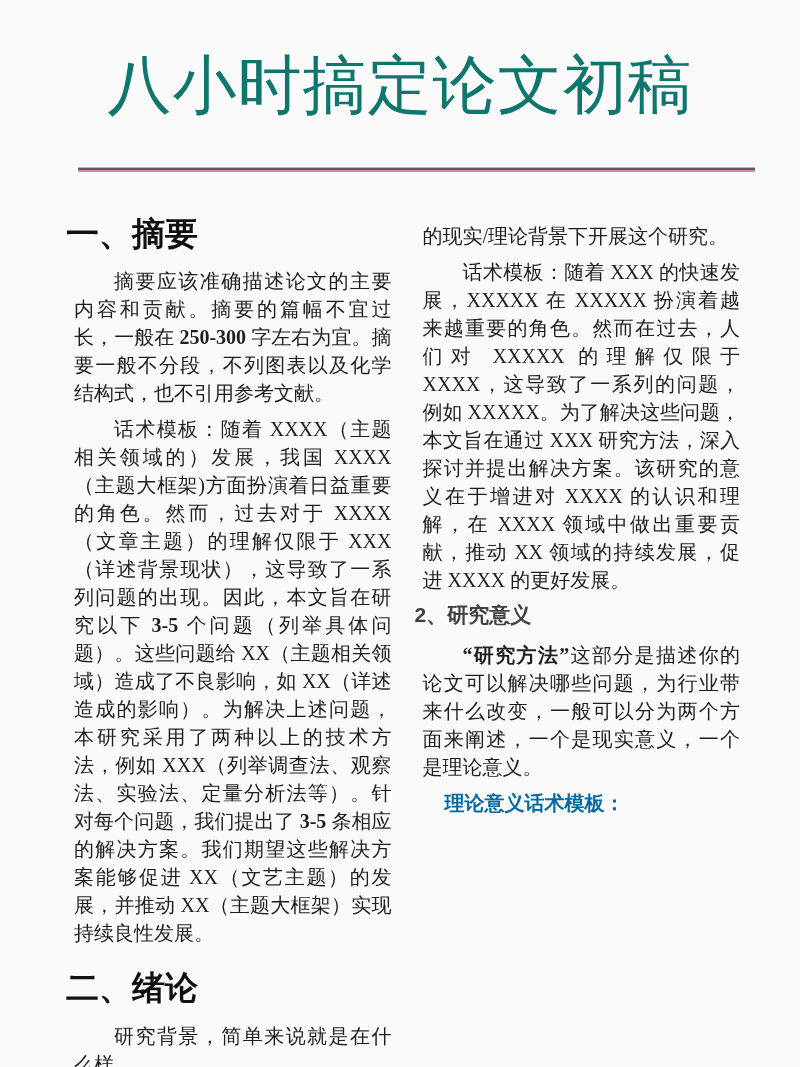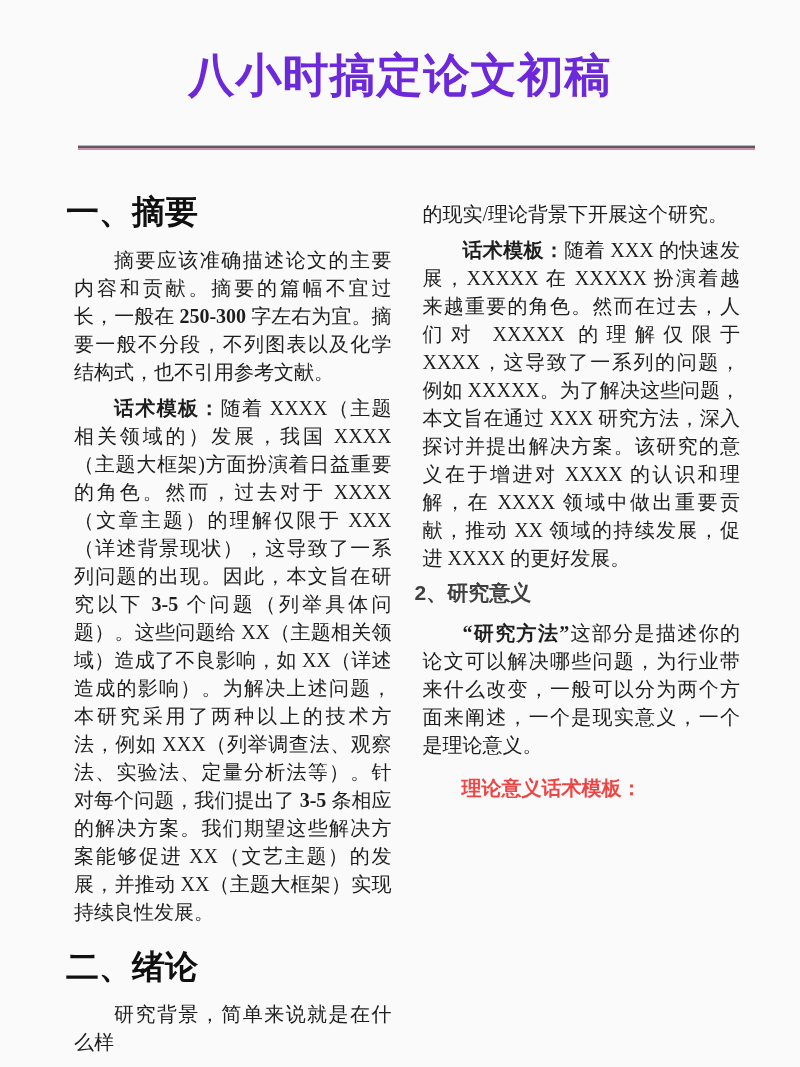--- a/index.html
+++ b/index.html
@@ -7,24 +7,24 @@
     width: 800px;
     height: 1067px;
     background: #fbfafa;
     color: #1e1e1e;
     font-family: "Liberation Serif", "DejaVu Serif", serif;
     overflow: hidden;
   }
   .page-title {
     margin: 48px 20px 0 20px;
     text-align: center;
-    font-size: 46px;
-    font-weight: 700;
+    font-size: 64px;
+    font-weight: 400;
     letter-spacing: 1px;
-    color: #6d28d9;
+    color: #0f766e;
     font-family: "Liberation Serif", "DejaVu Serif", serif;
     line-height: 1.2;
   }
   .divider {
     margin: 42px 45px 0 78px;
     width: 677px;
     height: 2px;
     background: #5c5962;
     border-top: 1px solid #dca4b4;
     border-bottom: 2px solid #cf8fa2;
@@ -58,31 +58,31 @@
     line-height: 28px;
     text-align: justify;
     margin: 8px;
     color: #1e1e1e;
   }
   .indent { text-indent: 2em; }
   .mb26 { margin-bottom: 26px; }
   .mb28 { margin-bottom: 28px; }
   .tpl-label {
     font-family: "Liberation Sans", "DejaVu Sans", sans-serif;
-    font-weight: bold;
+    font-weight: normal;
   }
   b.num { font-family: Liberation Serif, serif; }
   p.theory-label {
-    font-family: Liberation Mono, monospace;
+    font-family: Liberation Sans, sans-serif;
     font-weight: bold;
     font-size: 20px;
     line-height: 28px;
-    margin: 17px;
+    margin: 0;
     text-indent: 1.5em;
-    color: #ef4444;
+    color: #0369a1;
   }
   .sig-quote { font-weight: bold; }
 </style>
 </head>
 <body>
 
 <div class="page-title">八小时搞定论文初稿</div>
 
 <div class="divider"></div>
 

